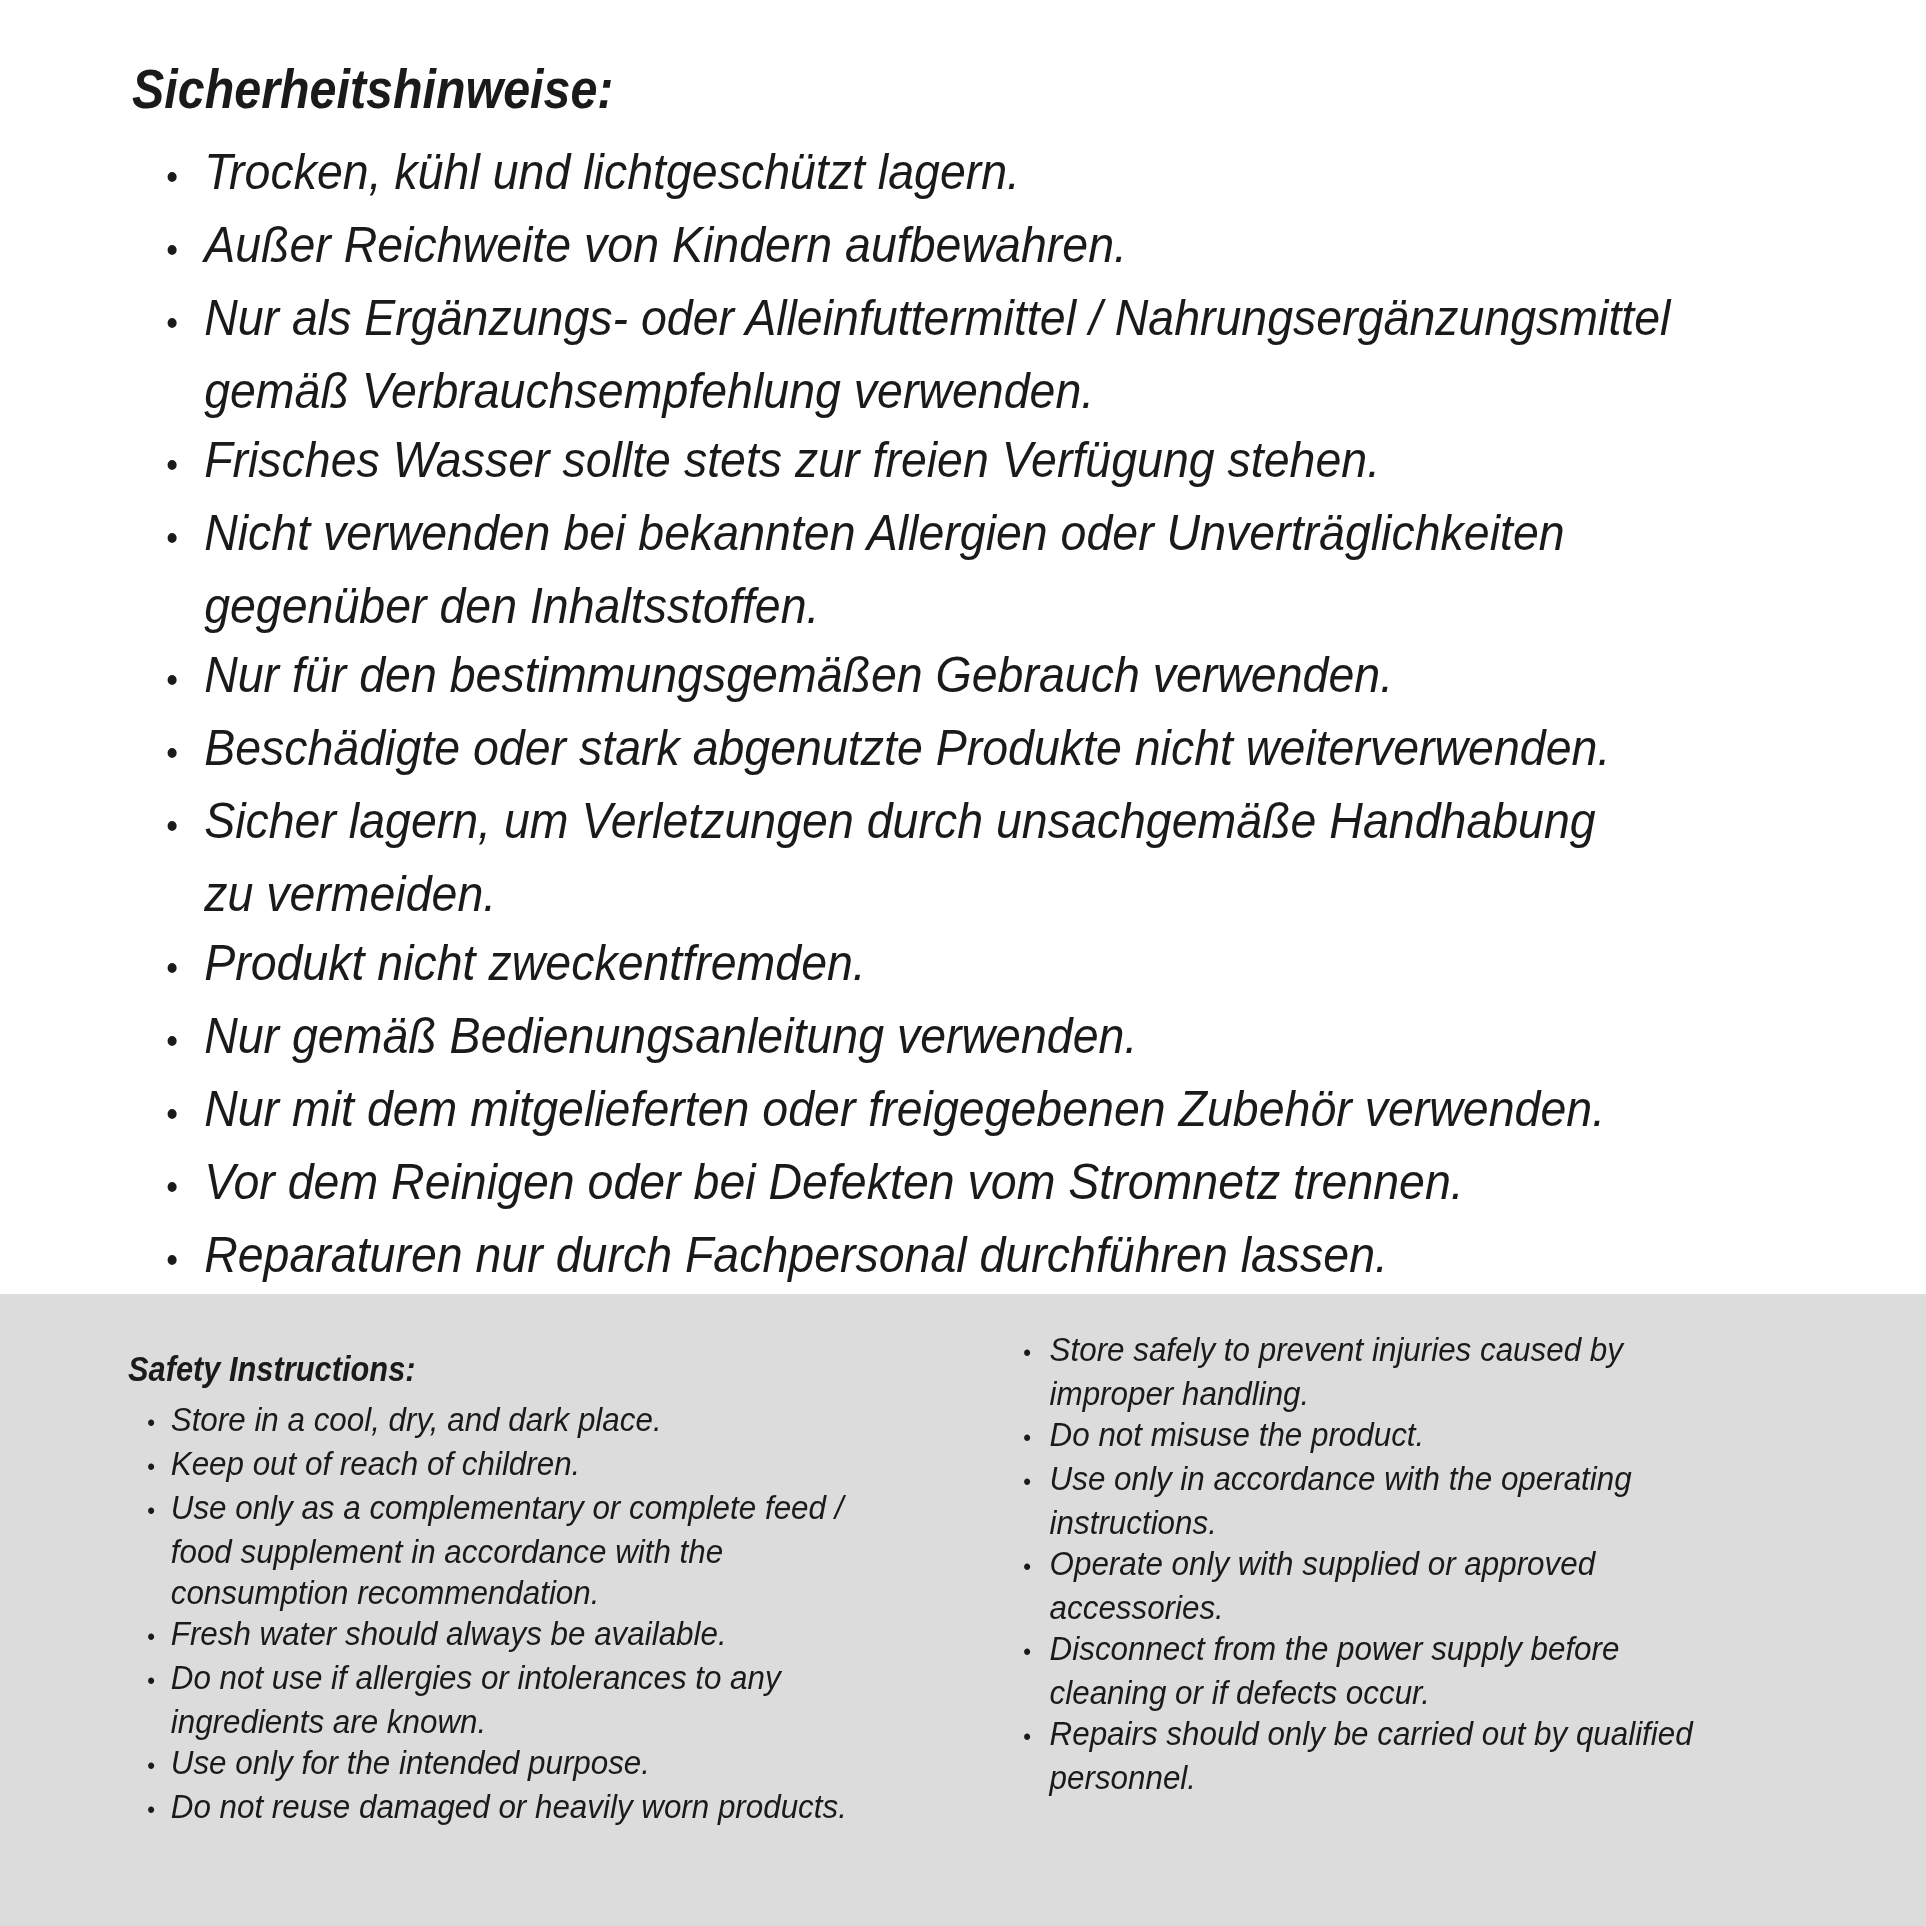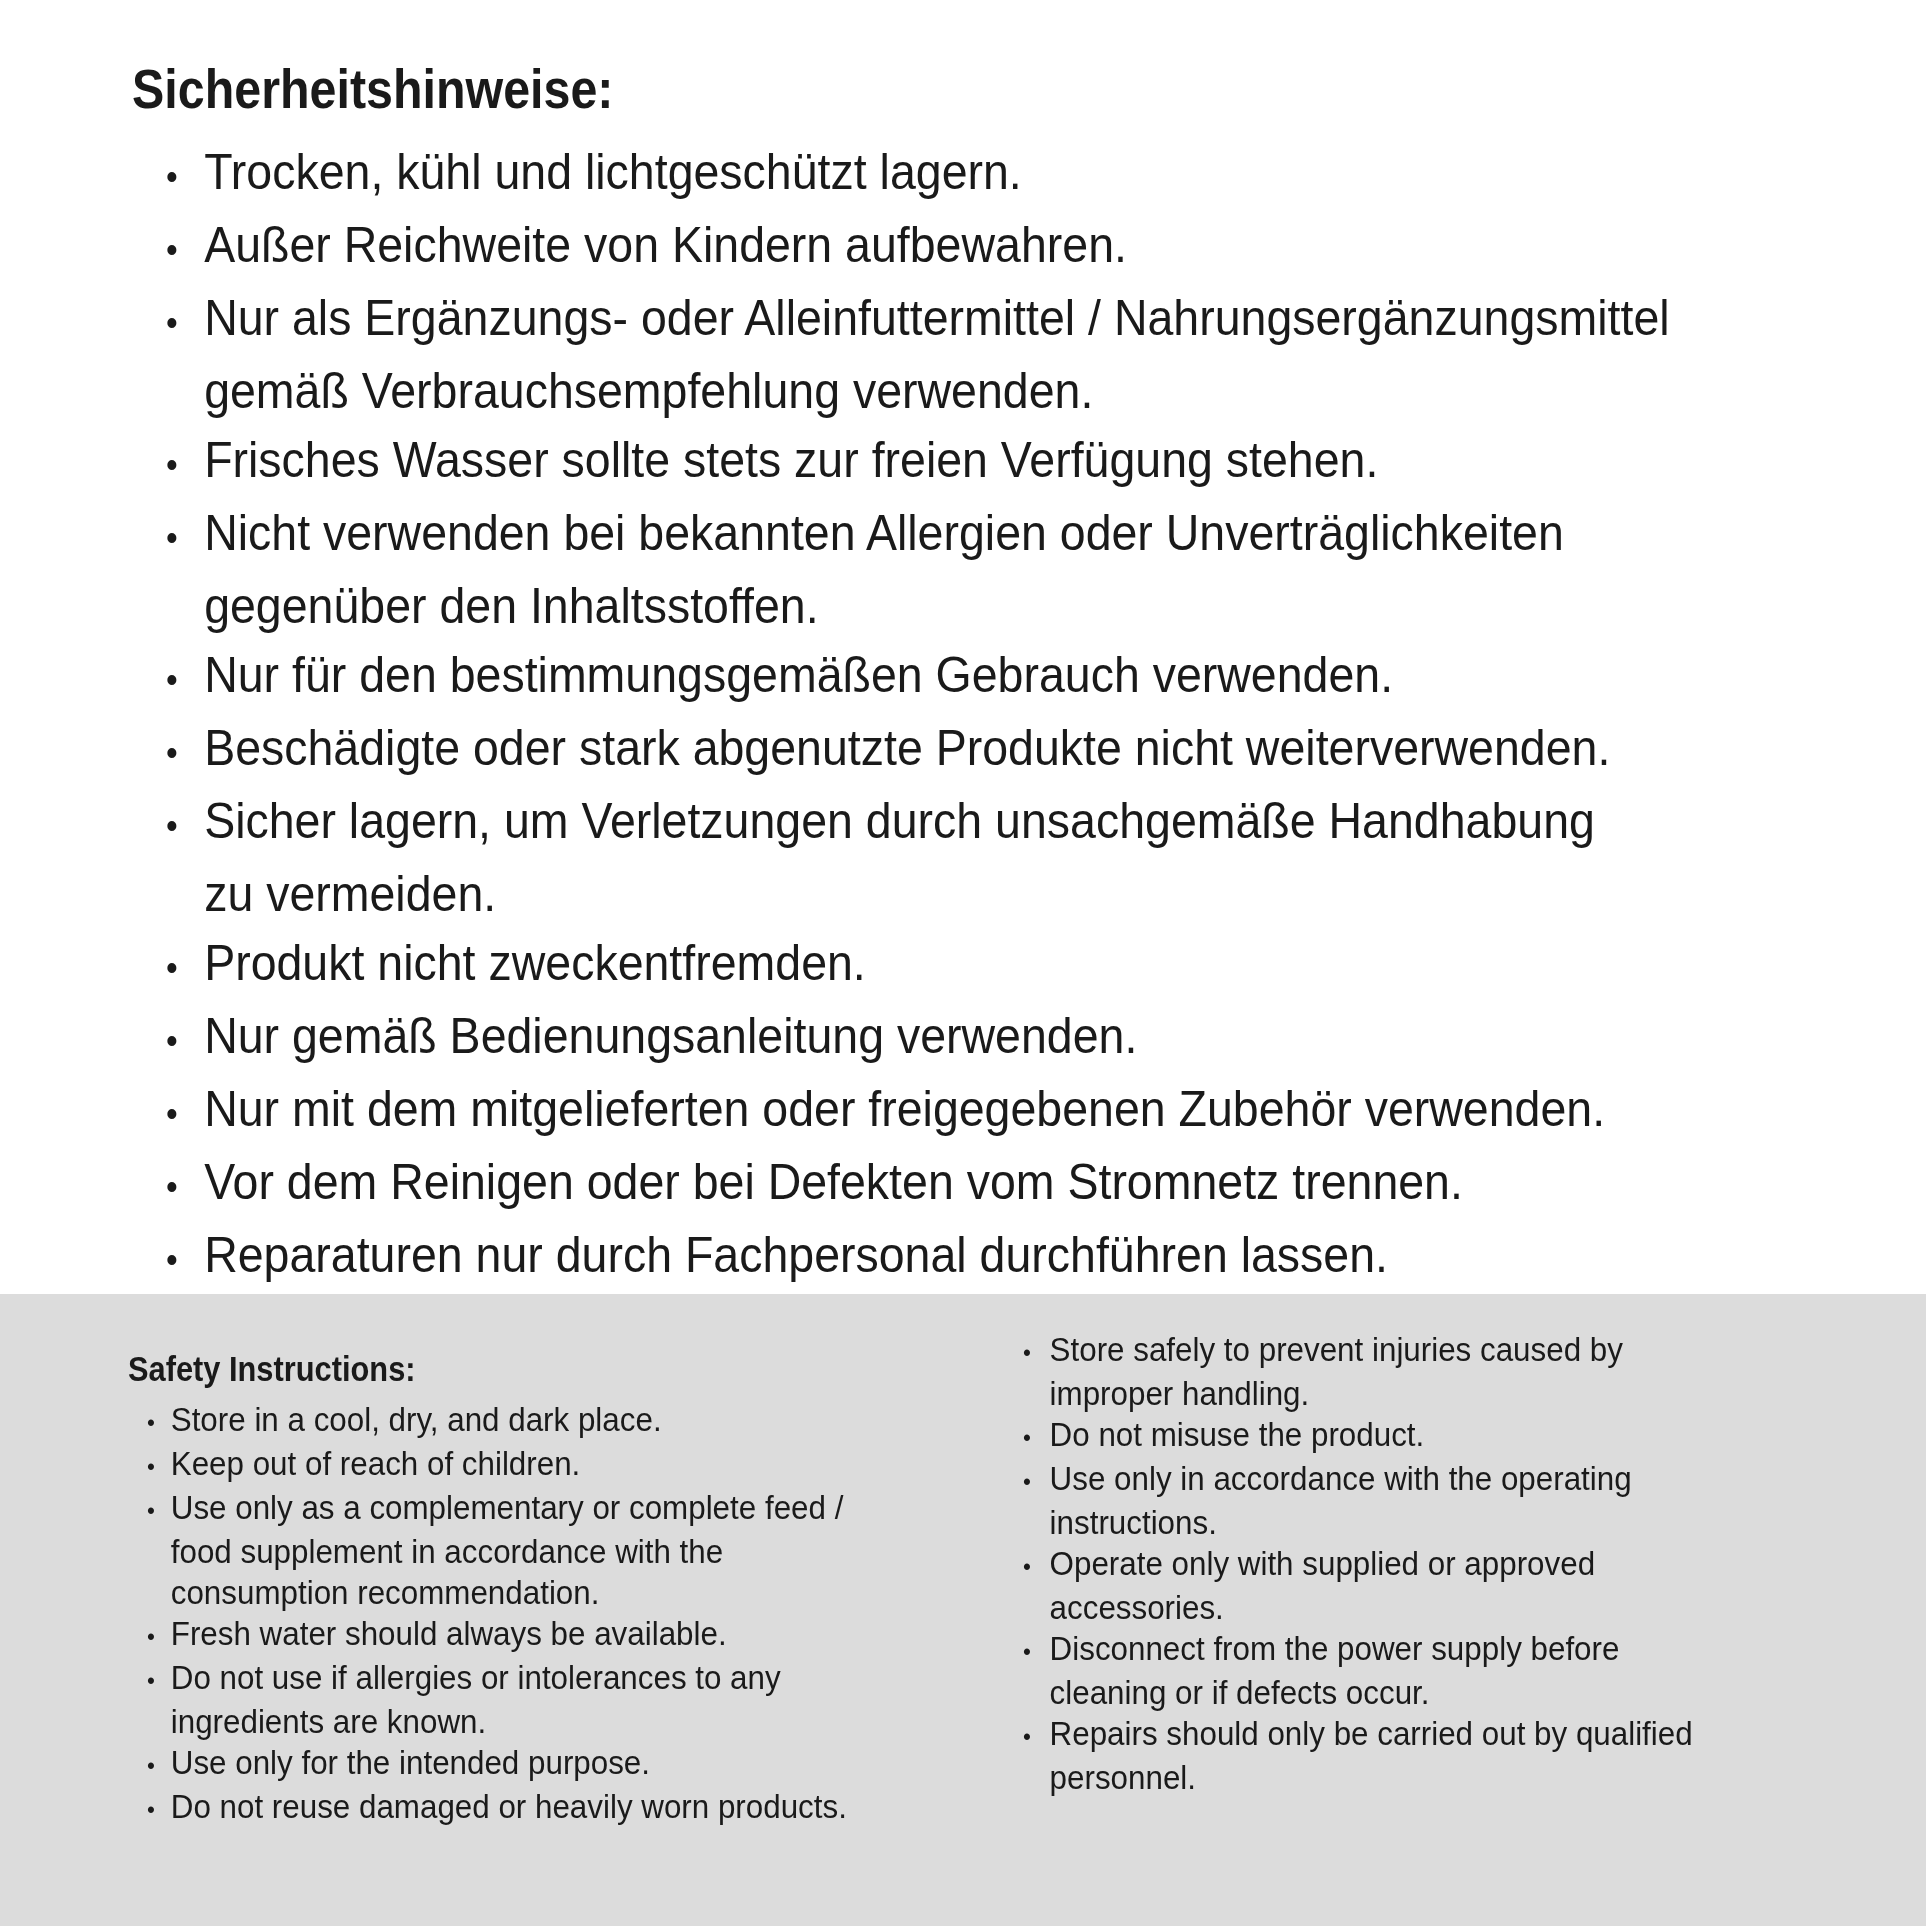--- a/index.html
+++ b/index.html
@@ -9,20 +9,21 @@
   }
   html,body{margin:0;padding:0;}
   body{background:#ffffff;font-family:"Liberation Sans", sans-serif;}
   .page{
     position:relative;
     width:1926px;
     height:1926px;
     background:var(--page-bg);
     overflow:hidden;
     color:var(--text);
+    font-style:italic;
   }
   .footer-bg{
     position:absolute;
     left:0; top:1294px;
     width:1926px; height:632px;
     background:var(--footer-bg);
   }
   .de-heading{
     position:absolute;
     left:132px; top:62px;

